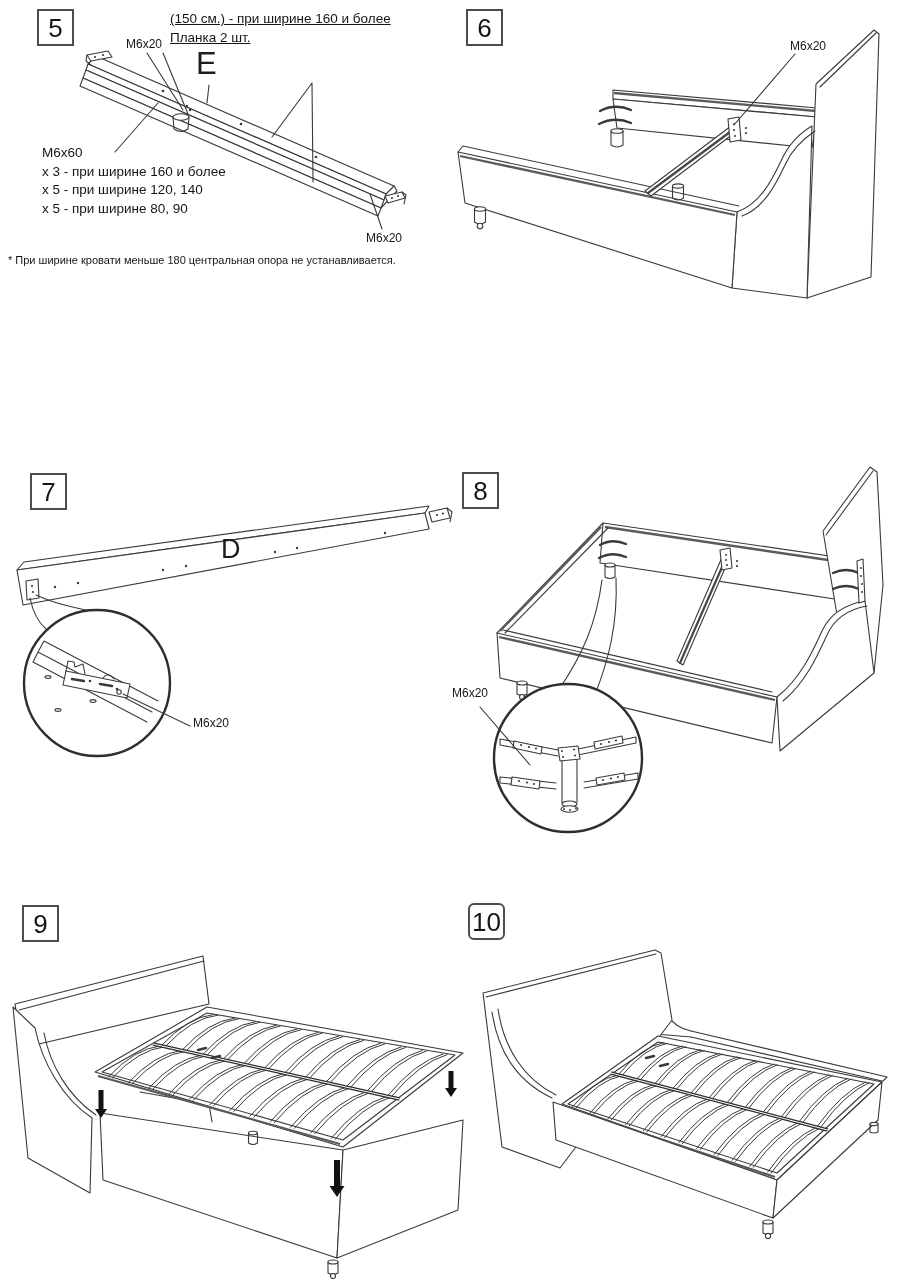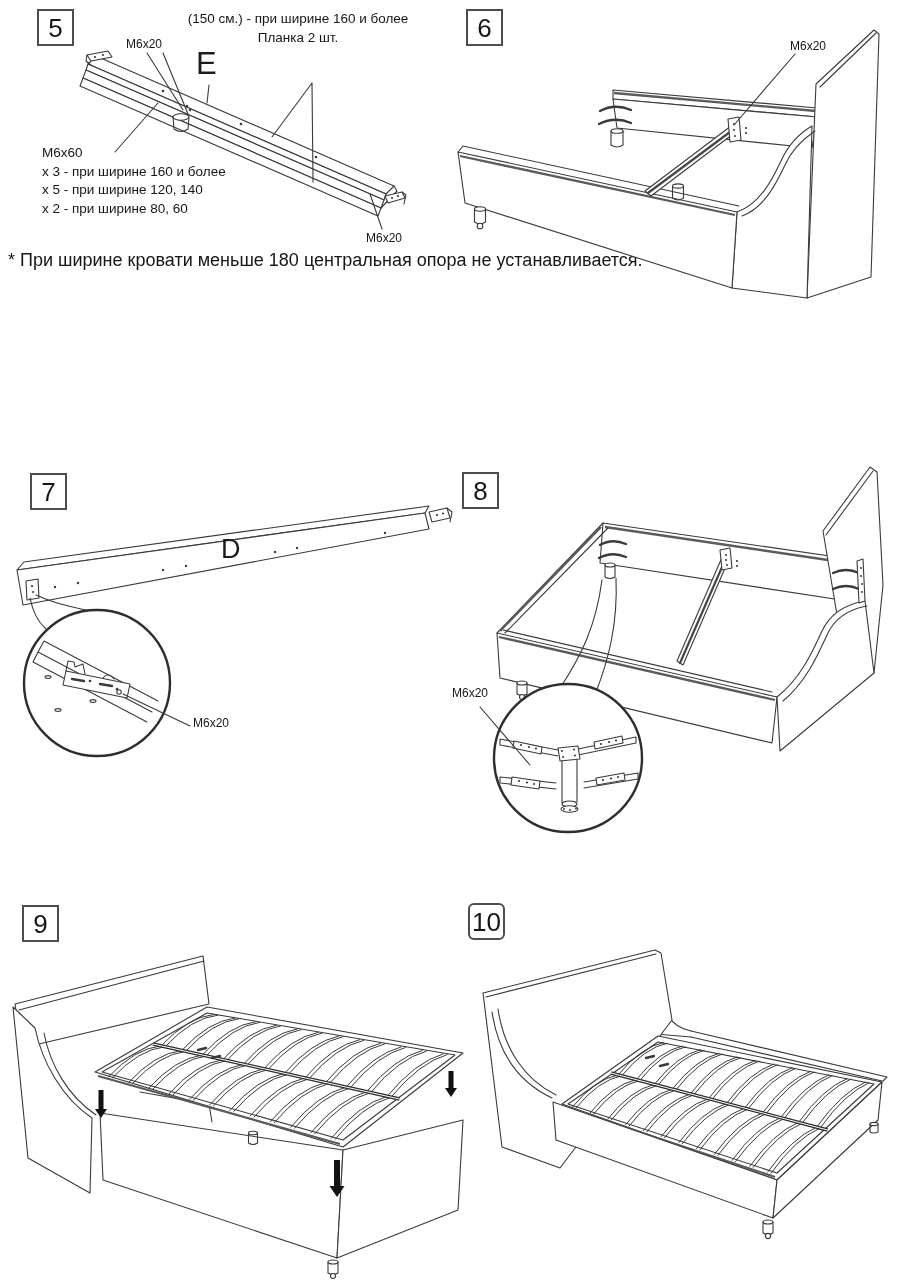--- a/index.html
+++ b/index.html
@@ -18,22 +18,22 @@
   .mag{fill:#ffffff;stroke:#2e2e2e;stroke-width:2.4;}
   .arrow{fill:#111111;stroke:none;}
   .badge{
     position:absolute;width:37px;height:37px;box-sizing:border-box;
     border:2px solid #4d4d4d;background:#fff;display:flex;align-items:center;justify-content:center;
     font-size:26px;line-height:1;color:#161616;
   }
   .lbl{position:absolute;font-size:12px;line-height:15px;white-space:nowrap;}
   .partletter{position:absolute;font-size:31px;line-height:1;color:#1c1c1c;}
   .noteblock{position:absolute;font-size:13.5px;line-height:18.5px;white-space:nowrap;}
-  .noteblock.right{text-align:center;}
-  .footnote{position:absolute;font-size:18px;line-height:15px;white-space:nowrap;}
+  .noteblock.right{text-align:left;text-decoration:underline;}
+  .footnote{position:absolute;font-size:11px;line-height:15px;white-space:nowrap;}
 </style>
 </head>
 <body>
 
 <div id="page">
 
   <div class="badge" style="left:37px;top:9px;">
     <span>5</span>
   </div>
 
@@ -81,21 +81,21 @@
 
   <div class="noteblock right" style="left:170px;top:10px;width:256px;">
     <div>(150 см.) - при ширине 160 и более</div>
     <div>Планка 2 шт.</div>
   </div>
 
   <div class="noteblock" style="left:42px;top:144px;">
     <div>M6x60</div>
     <div>x 3 - при ширине 160 и более</div>
     <div>x 5 - при ширине 120, 140</div>
-    <div>x 2 - при ширине 80, 60</div>
+    <div>x 5 - при ширине 80, 90</div>
   </div>
 
   <div class="lbl" style="left:366px;top:231px;">M6x20</div>
 
   <div class="footnote" style="left:8px;top:253px;">* При ширине кровати меньше 180 центральная опора не устанавливается.</div>
 
   <div class="badge" style="left:466px;top:9px;">
     <span>6</span>
   </div>
 

